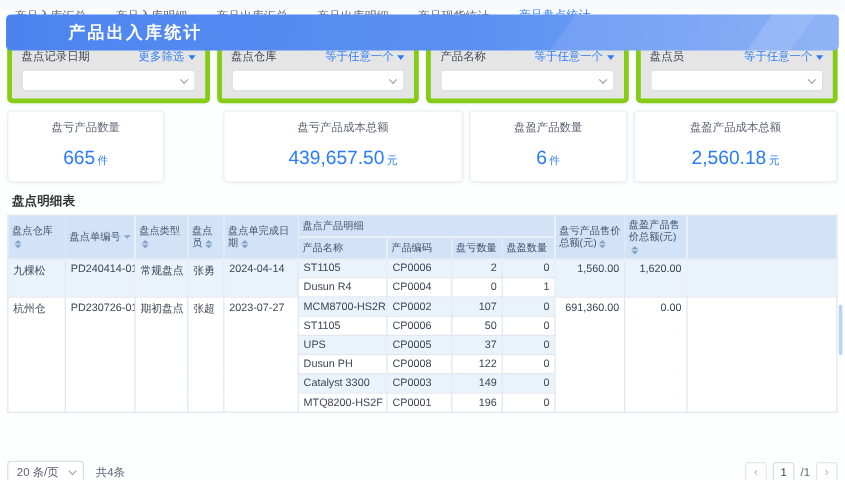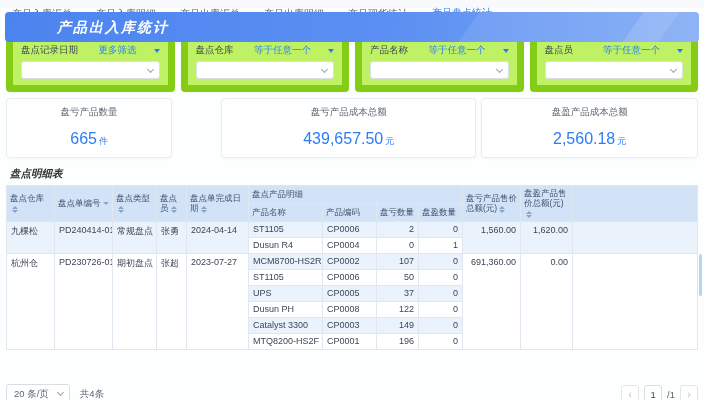--- a/index.html
+++ b/index.html
@@ -8,53 +8,53 @@
   .page { position:relative; width:704px; height:400px; background:#fdfefe; }
 
   
   .banner { position:absolute; left:5px; top:4px; width:694px; height:30px; border-radius:4px;
             background:linear-gradient(95deg,#4c84ef 0%,#5b8ff2 55%,#7da8f5 100%); overflow:hidden; }
   .banner-deco1 { position:absolute; right:30px; top:-30px; width:200px; height:90px;
                   background:rgba(255,255,255,.10); transform:skewX(-35deg); }
   .banner-deco2 { position:absolute; right:-60px; top:-10px; width:140px; height:90px;
                   background:rgba(255,255,255,.14); transform:skewX(-35deg); }
   .banner-title { position:relative; margin-left:52px; line-height:30px; color:#fff;
-                  font-size:14px; font-weight:bold; letter-spacing:2px;font-style:italic; }
+                  font-size:14px; font-weight:bold; letter-spacing:2px; }
 
   
   .tabs { display:flex; align-items:flex-end; gap:20px; margin:8px 10px 0; height:18px;
           border-bottom:1px solid #e9edf2; }
   .tab { font-size:10px; color:#5a6472; padding:0 2px 4px; cursor:pointer; white-space:nowrap; }
   .tab.active { color:var(--accent); border-bottom:2px solid var(--accent); margin-bottom:-1px; }
 
   
   .filters { display:flex; gap:6px; margin:6px 6px 0; }
-  .filter-card { flex:1; background:#bef264; border:7px solid #84cc16; border-radius:4px;
+  .filter-card { flex:1; background:#e5e5e5; border:4px solid #84cc16; border-radius:4px;
                  padding:5px 8px 6px; box-shadow:0 1px 2px rgba(20,60,120,.04); }
   .filter-head { display:flex; justify-content:space-between; align-items:center; font-size:9.5px; }
   .filter-label { color:#3c4654; }
-  .filter-op { color:var(--accent); cursor:pointer; display:flex; align-items:center; gap:17px; }
+  .filter-op { color:var(--accent); cursor:pointer; display:flex; align-items:center; gap:3px; }
   .caret { width:0; height:0; border-left:3.5px solid transparent; border-right:3.5px solid transparent;
            border-top:4px solid currentColor; display:inline-block; }
   .filter-select { margin-top:4px; height:18px; border:1px solid #dcdfe6; border-radius:3px;
                    background:#fff; position:relative; cursor:pointer; }
   .chev { position:absolute; right:6px; top:5px; width:5px; height:5px;
           border-right:1px solid #9aa3ad; border-bottom:1px solid #9aa3ad; transform:rotate(45deg); }
 
   
   .cards { display:flex; gap:5px; margin:6px 6px 0; }
   .card { background:#fff; border:1px solid #e8edf4; border-radius:4px; text-align:center;
           padding:7px 4px 9px; box-shadow:0 1px 3px rgba(30,80,160,.05); height:60px; }
   .card-label { font-size:9.5px; color:#5a6472; }
   .card-value { margin-top:11px; font-size:16px; color:var(--accent); white-space:nowrap; }
   .card-unit { font-size:9px; margin-left:2px; }
   .card.w1 { flex:1; } .card.w2 { flex:1.02; } .card.w3 { flex:1.6;margin-left:44px; } .card.w4 { flex:1.03; } .card.w5 { flex:1.35; }
 
   
-  .section-title { margin:9px 0 4px 10px; font-size:10.5px; color:#333; font-weight:bold;font-style:italic; }
+  .section-title { margin:9px 0 4px 10px; font-size:10.5px; color:#333; font-weight:bold; }
   table { border-collapse:collapse; table-layout:fixed; width:692px; margin:0 6px; }
   th,td { border:1px solid #dfe7f0; overflow:hidden; white-space:nowrap; }
   thead th { background:#d2e3f8; color:#42536b; font-weight:normal; font-size:8.5px;
              padding:2px 3px; line-height:1.2; text-align:left; white-space:normal; }
   thead .th-group { text-align:left; }
   .sort { display:inline-flex; flex-direction:column; gap:1px; margin-left:2px; vertical-align:middle; }
   .sort i { width:0; height:0; border-left:3px solid transparent; border-right:3px solid transparent; display:block; }
   .sort .up { border-bottom:3px solid #8aa3c4; }
   .sort .dn { border-top:3px solid #8aa3c4; }
   tbody td { font-size:9px; color:#3c4654; padding:2px 4px; height:16px; background:#fff; }
@@ -149,20 +149,24 @@
   </div>
 
   <div class="cards">
     <div class="card w2">
       <div class="card-label">盘亏产品数量</div>
       <div class="card-value"><span>665</span><span class="card-unit">件</span></div>
     </div>
     <div class="card w3">
       <div class="card-label">盘亏产品成本总额</div>
       <div class="card-value"><span>439,657.50</span><span class="card-unit">元</span></div>
+    </div>
+    <div class="card w4">
+      <div class="card-label">盘盈产品数量</div>
+      <div class="card-value"><span>6</span><span class="card-unit">件</span></div>
     </div>
     <div class="card w5">
       <div class="card-label">盘盈产品成本总额</div>
       <div class="card-value"><span>2,560.18</span><span class="card-unit">元</span></div>
     </div>
   </div>
 
   <div class="section-title">盘点明细表</div>
   <table>
     <colgroup>

